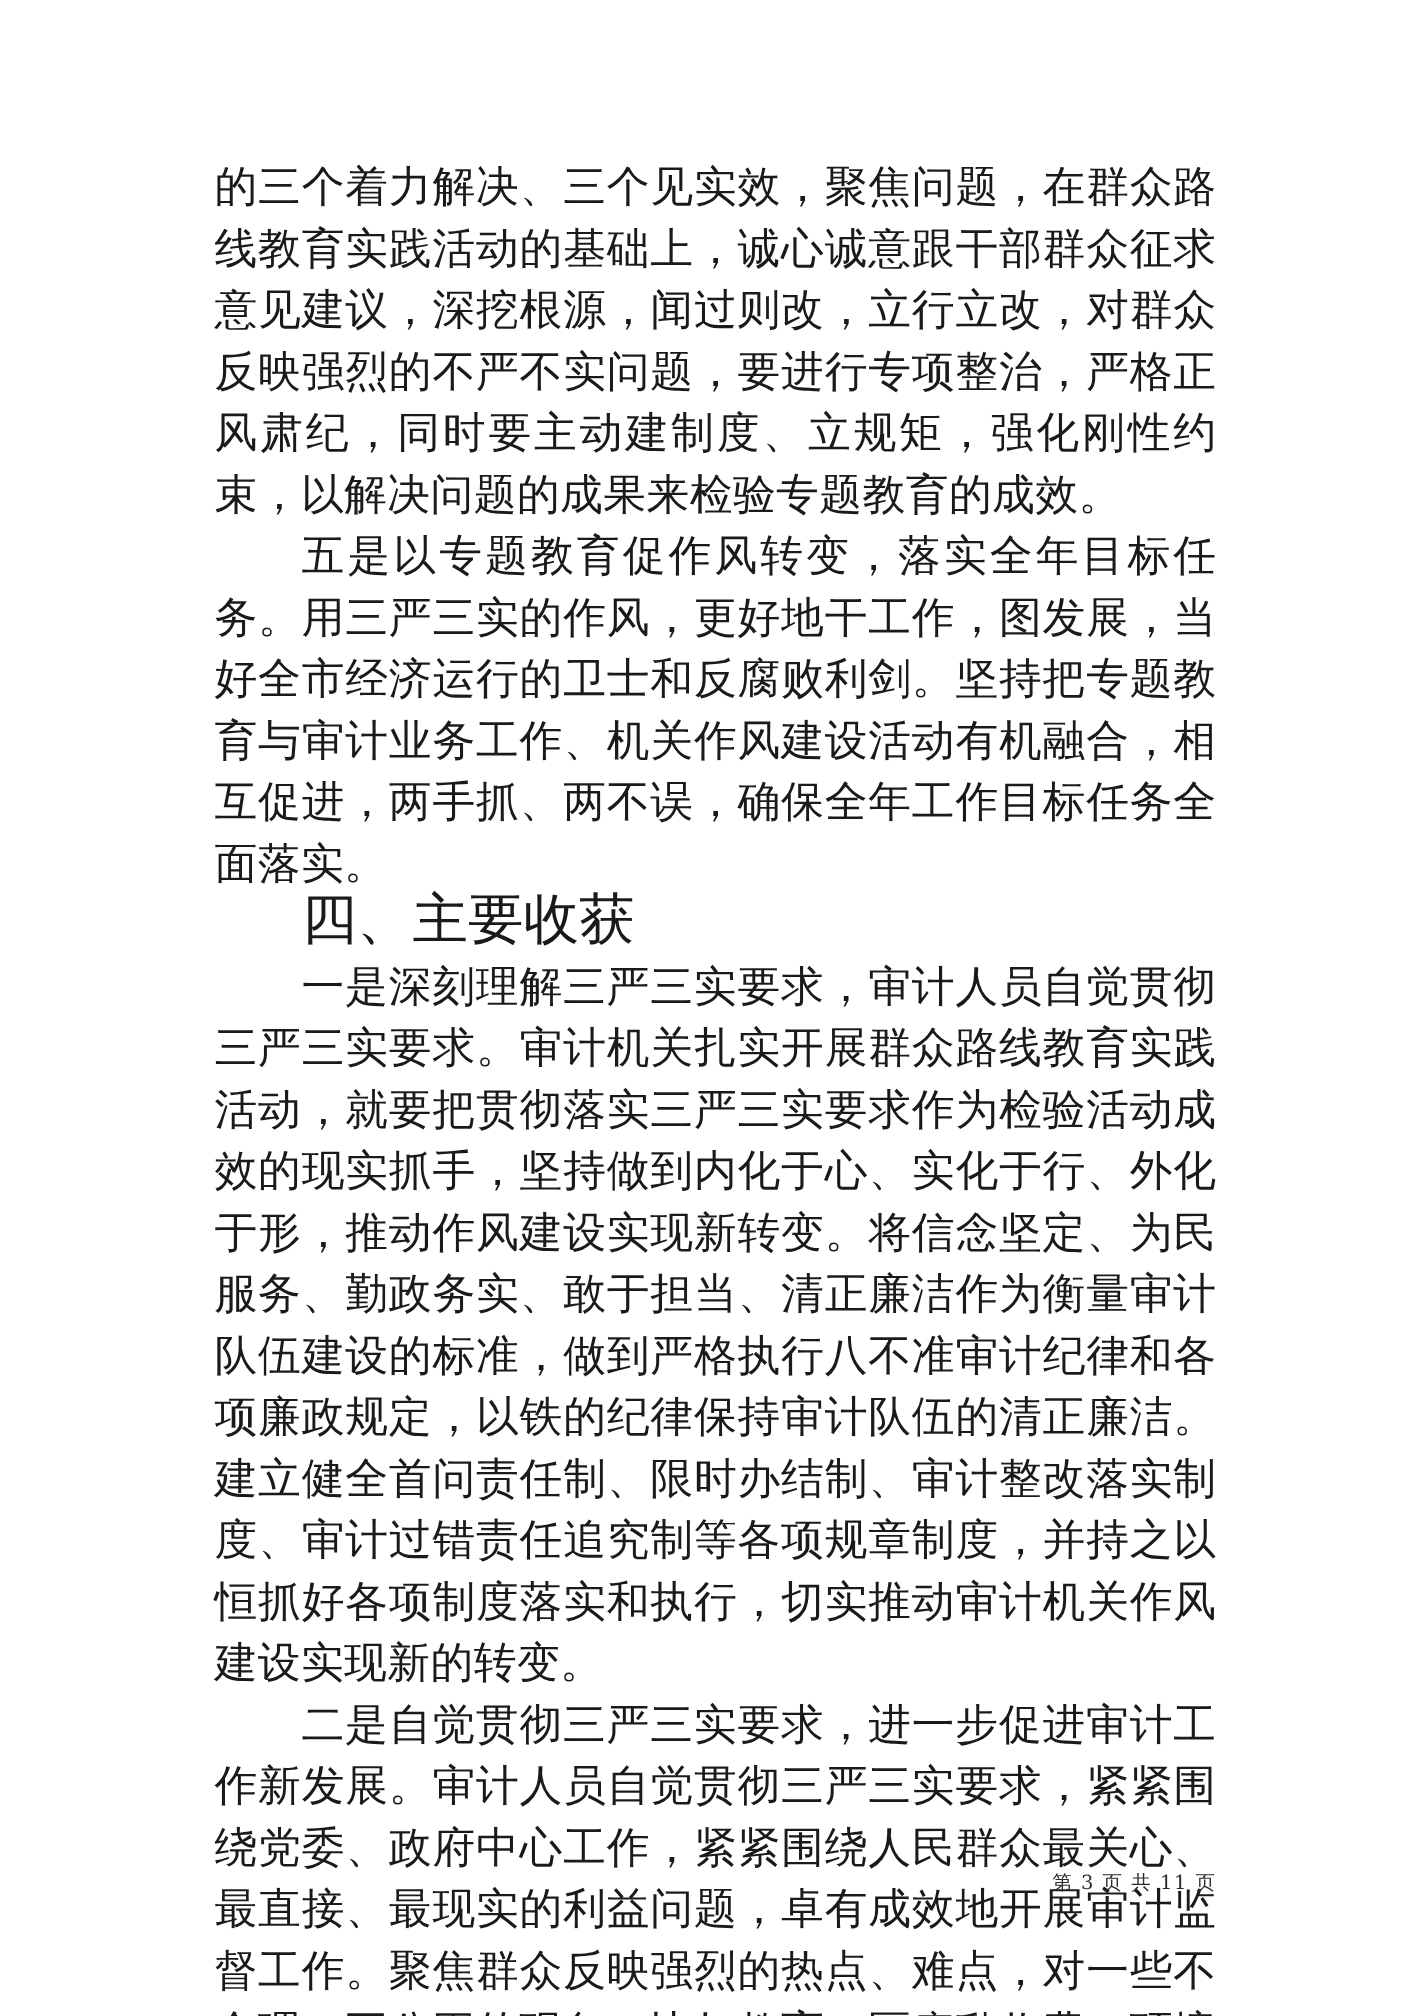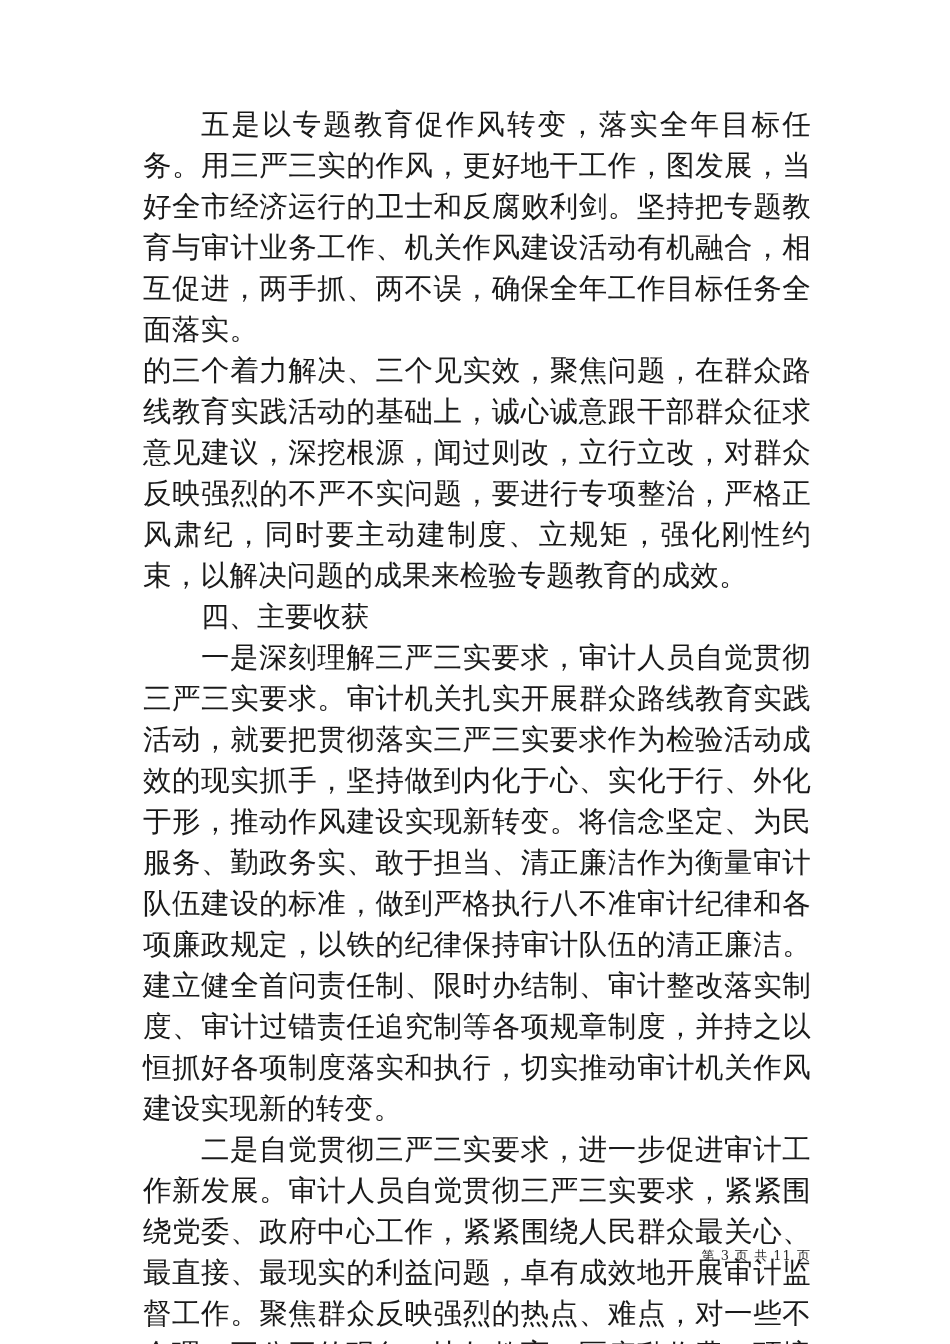--- a/index.html
+++ b/index.html
@@ -51,26 +51,26 @@
     text-indent: 58px;
   }
 
   .para.noindent {
     text-indent: 0;
   }
 
   .heading {
     margin: 0;
     padding: 0;
-    font-size: 28px;
+    font-size: 37px;
     line-height: 41px;
     font-weight: normal;
     text-indent: 58px;
     color: #1a1a1a;
-    font-family: Liberation Serif, serif;
+    font-family: Liberation Mono, monospace;
   }
 
   .footer {
     position: absolute;
     left: 143px;
     top: 1244px;
     width: 668px;
     text-align: right;
     font-size: 13px;
     line-height: 24px;
@@ -79,23 +79,23 @@
     letter-spacing: 1px;
   }
 </style>
 </head>
 <body>
 
 <div class="page">
 
   <div class="text-column">
 
+    <p class="para noindent">的三个着力解决、三个见实效，聚焦问题，在群众路线教育实践活动的基础上，诚心诚意跟干部群众征求意见建议，深挖根源，闻过则改，立行立改，对群众反映强烈的不严不实问题，要进行专项整治，严格正风肃纪，同时要主动建制度、立规矩，强化刚性约束，以解决问题的成果来检验专题教育的成效。</p>
+
     <p class="para indent">五是以专题教育促作风转变，落实全年目标任务。用三严三实的作风，更好地干工作，图发展，当好全市经济运行的卫士和反腐败利剑。坚持把专题教育与审计业务工作、机关作风建设活动有机融合，相互促进，两手抓、两不误，确保全年工作目标任务全面落实。</p>
-
-    <p class="para noindent">的三个着力解决、三个见实效，聚焦问题，在群众路线教育实践活动的基础上，诚心诚意跟干部群众征求意见建议，深挖根源，闻过则改，立行立改，对群众反映强烈的不严不实问题，要进行专项整治，严格正风肃纪，同时要主动建制度、立规矩，强化刚性约束，以解决问题的成果来检验专题教育的成效。</p>
 
     <p class="heading">四、主要收获</p>
 
     <p class="para indent">一是深刻理解三严三实要求，审计人员自觉贯彻三严三实要求。审计机关扎实开展群众路线教育实践活动，就要把贯彻落实三严三实要求作为检验活动成效的现实抓手，坚持做到内化于心、实化于行、外化于形，推动作风建设实现新转变。将信念坚定、为民服务、勤政务实、敢于担当、清正廉洁作为衡量审计队伍建设的标准，做到严格执行八不准审计纪律和各项廉政规定，以铁的纪律保持审计队伍的清正廉洁。建立健全首问责任制、限时办结制、审计整改落实制度、审计过错责任追究制等各项规章制度，并持之以恒抓好各项制度落实和执行，切实推动审计机关作风建设实现新的转变。</p>
 
     <p class="para indent">二是自觉贯彻三严三实要求，进一步促进审计工作新发展。审计人员自觉贯彻三严三实要求，紧紧围绕党委、政府中心工作，紧紧围绕人民群众最关心、最直接、最现实的利益问题，卓有成效地开展审计监督工作。聚焦群众反映强烈的热点、难点，对一些不合理、不公平的现象，比如教育、医疗乱收费、环境污染、惠民政策落实不到位等情况，及时向政府及相关部门提出有针对性、有价值性的审计意见和建议。在审计项目实施中，通过召开审计进点会、被审计单位群众参加的审计座谈会，开展问卷调查、组织专项调查或延伸调查等，充分听取群众的意见和建议。围绕一些关系群众切</p>
 
   </div>
 
   <div class="footer">第 3 页 共 11 页</div>

